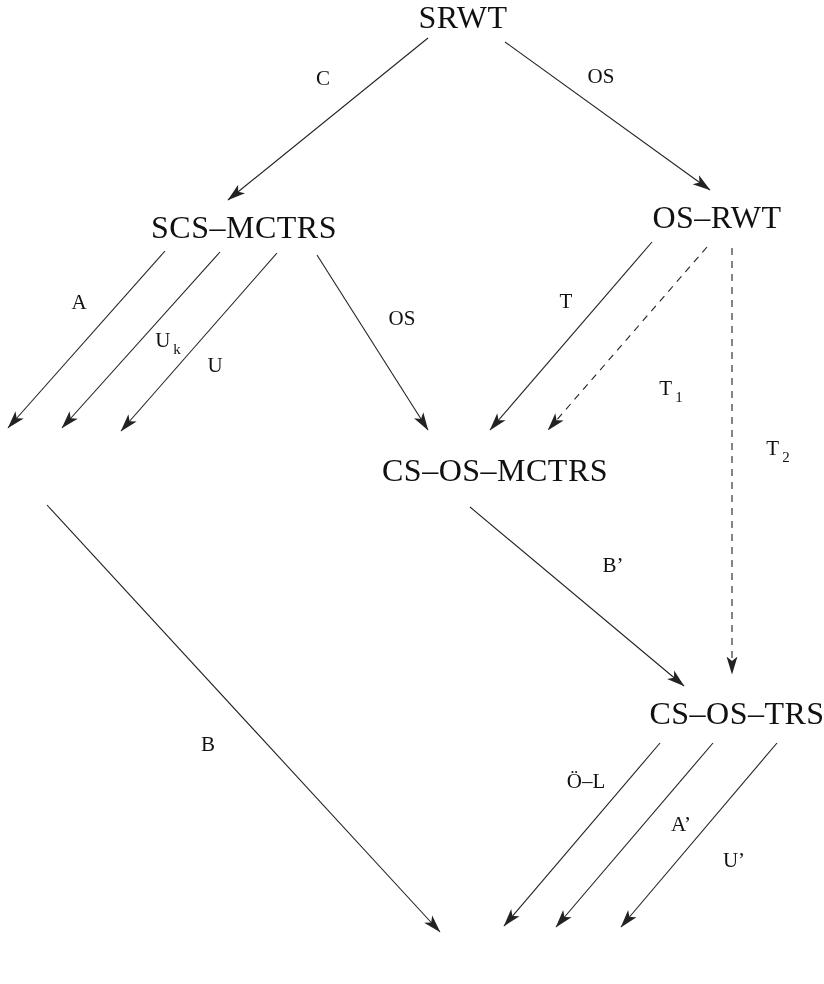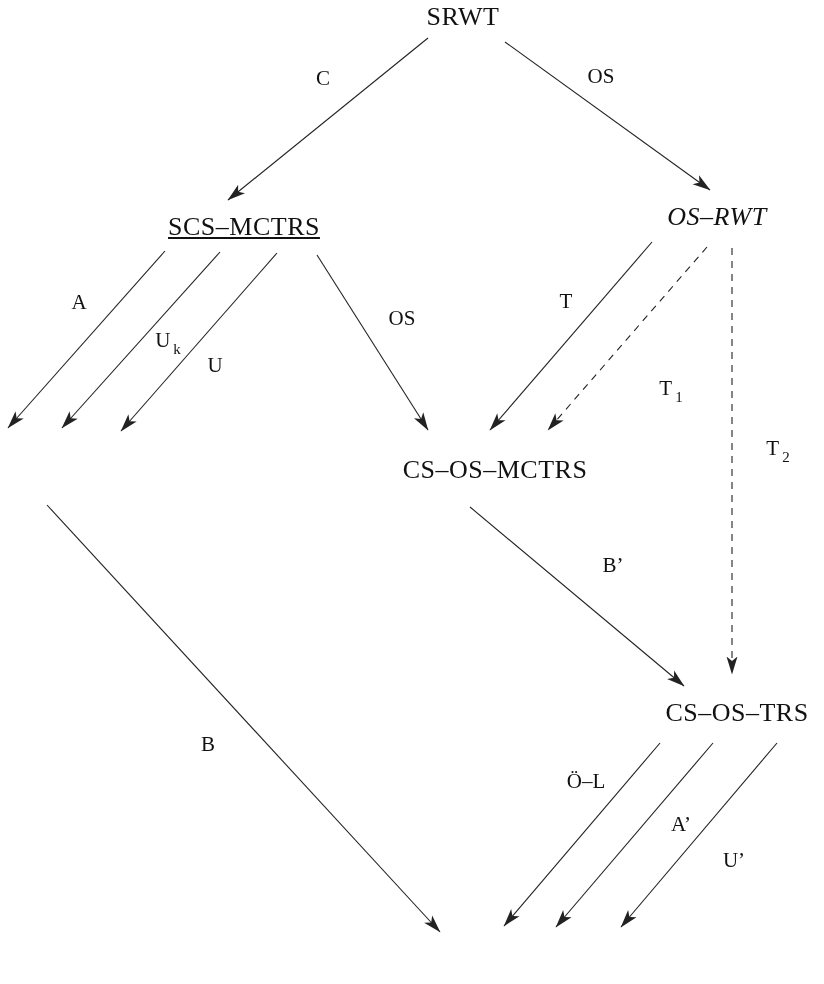--- a/index.html
+++ b/index.html
@@ -23,21 +23,21 @@
     width: 824px;
     height: 984px;
   }
   #edges line {
     stroke: #222222;
     stroke-width: 1.1;
   }
   .node {
     position: absolute;
     transform: translate(-50%, -50%);
-    font-size: 26px;
+    font-size: 32px;
     white-space: nowrap;
     letter-spacing: 0.5px;
   }
   .edge-label {
     position: absolute;
     transform: translate(-50%, -50%);
     font-size: 21px;
     white-space: nowrap;
   }
   .sub {
@@ -72,22 +72,22 @@
 
     <line x1="470" y1="507" x2="684" y2="686" marker-end="url(#arrow)"></line>
     <line x1="47" y1="505" x2="440" y2="932" marker-end="url(#arrow)"></line>
 
     <line x1="660" y1="743" x2="504" y2="926" marker-end="url(#arrow)"></line>
     <line x1="713" y1="743" x2="556" y2="927" marker-end="url(#arrow)"></line>
     <line x1="777" y1="743" x2="621" y2="927" marker-end="url(#arrow)"></line>
   </svg>
 
   <div class="node" style="left:463px; top:17px;">SRWT</div>
-  <div class="node" style="left:244px; top:227px;text-decoration:underline;">SCS–MCTRS</div>
-  <div class="node" style="left:717px; top:217px;font-style:italic;">OS–RWT</div>
+  <div class="node" style="left:244px; top:227px;">SCS–MCTRS</div>
+  <div class="node" style="left:717px; top:217px;">OS–RWT</div>
   <div class="node" style="left:495px; top:470px;">CS–OS–MCTRS</div>
   <div class="node" style="left:737px; top:713px;">CS–OS–TRS</div>
 
   <div class="edge-label" style="left:323px; top:78px;">C</div>
   <div class="edge-label" style="left:601px; top:76px;">OS</div>
 
   <div class="edge-label" style="left:79px; top:302px;">A</div>
   <div class="edge-label" style="left:168px; top:343px;">
     <span>U</span><span class="sub">k</span>
   </div>

